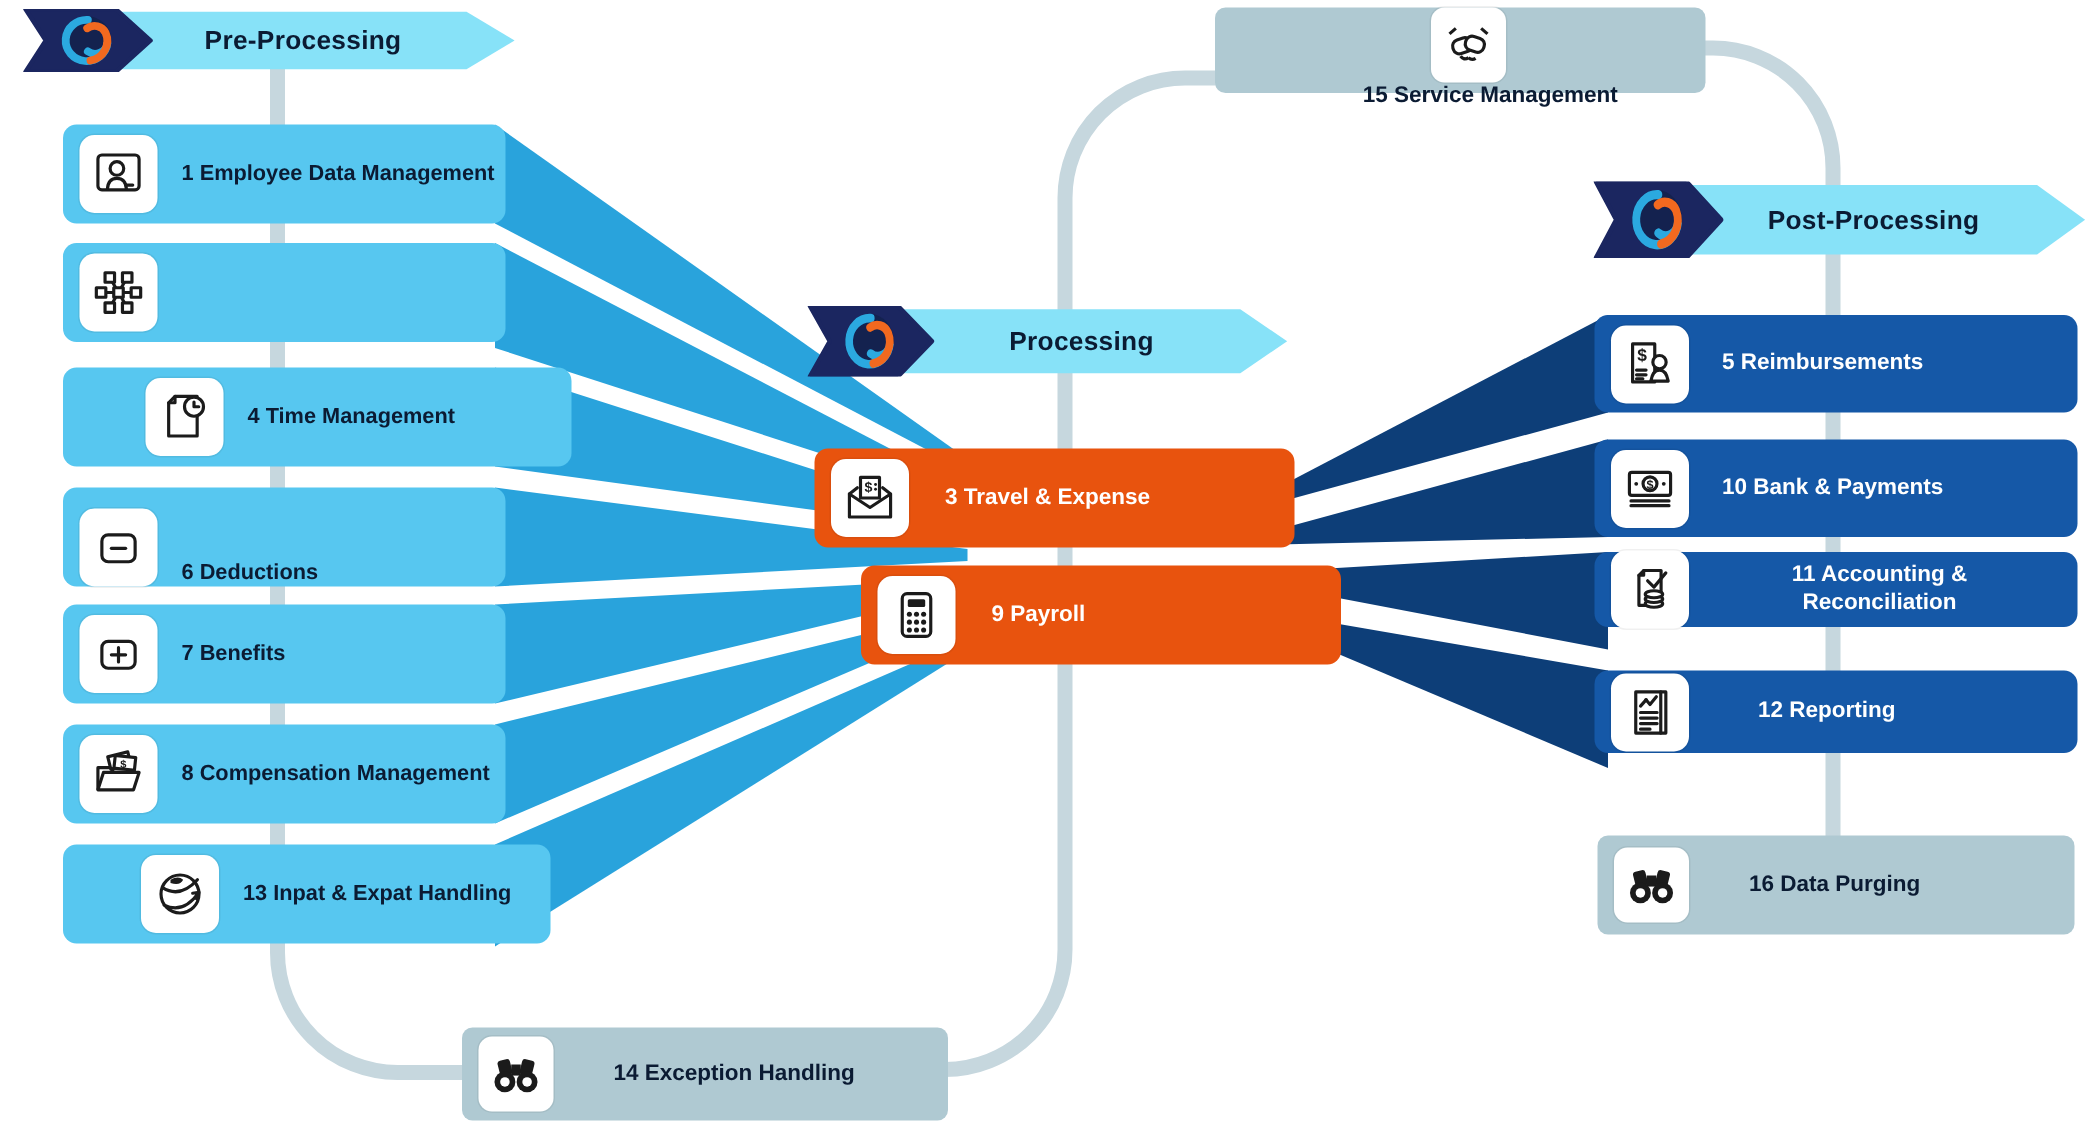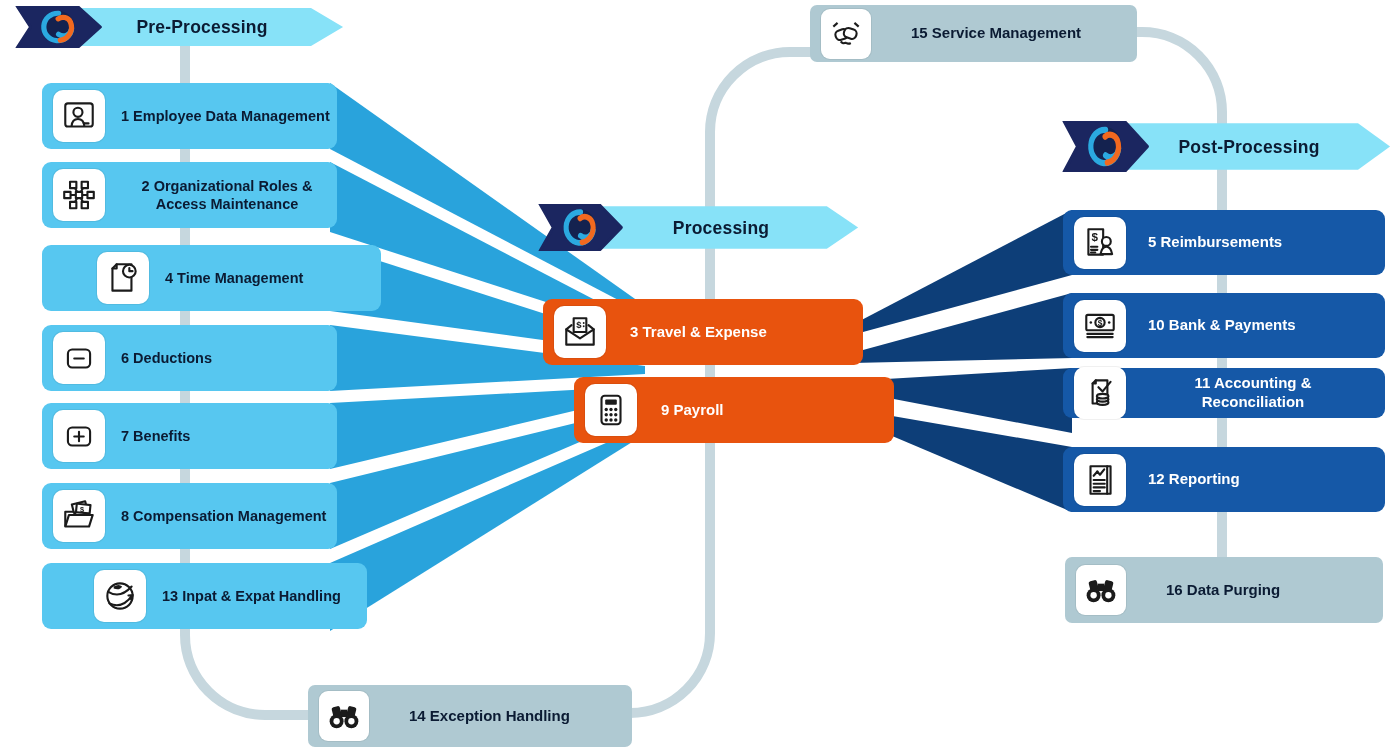--- a/index.html
+++ b/index.html
@@ -123,36 +123,35 @@
             <rect x="15" y="15" width="6" height="6"></rect>
             <rect x="26" y="15" width="6" height="6"></rect>
       <rect x="20.5" y="5.5" width="6" height="6"></rect>
             <rect x="9.5" y="5.5" width="6" height="6"></rect>
       <rect x="4" y="15" width="6" height="6"></rect>
             <rect x="9.5" y="24.5" width="6" height="6"></rect>
       <rect x="20.5" y="24.5" width="6" height="6"></rect>
           </g>
         </svg>
     </span>
-    <span class="label">2 Organizational Roles &amp; Access Maintenance</span>
   </div>
 
   <div class="box pre-box" style="left:42px;top:245px;width:295px;height:66px;padding-left:44px;">
     <span class="chip">
       <svg viewBox="0 0 36 36">
           <path class="icw" d="M12 5 H26 V30 H8 V9 Z"></path>
           <path class="ic" d="M12 5 V9 H8"></path>
       <circle class="icw" cx="24" cy="11.5" r="6"></circle>
           <path class="ic" d="M24 8.5 V11.5 H27"></path>
         </svg>
     </span>
     <span class="label">4 Time Management</span>
   </div>
 
-  <div class="box pre-box" style="left:42px;top:325px;width:295px;height:66px;">
+  <div class="box pre-box" style="left:42px;top:325px;width:295px;height:66px;align-items:flex-end;">
     <span class="chip">
       <svg viewBox="0 0 36 36">
           <rect class="icw" x="7.5" y="10" width="21" height="17" rx="4" stroke-width="2.4"></rect>
       <path class="ic" d="M13.5 18.5 H22.5" stroke-width="3"></path>
         </svg>
     </span>
     <span class="label">6 Deductions</span>
   </div>
 
   <div class="box pre-box" style="left:42px;top:403px;width:295px;height:66px;">
@@ -261,34 +260,34 @@
       <g class="icw">
             <ellipse cx="20.5" cy="27" rx="5.5" ry="2.2"></ellipse>
             <ellipse cx="20.5" cy="24" rx="5.5" ry="2.2"></ellipse>
       <ellipse cx="20.5" cy="21" rx="5.5" ry="2.2"></ellipse>
           </g>
         </svg>
     </span>
     <span class="label">11 Accounting &amp; Reconciliation</span>
   </div>
 
-  <div class="box post-box" style="left:1063px;top:447px;width:322px;height:65px;">
+  <div class="box post-box" style="left:1063px;top:447px;width:322px;height:55px;gap:24px;">
     <span class="chip">
       <svg viewBox="0 0 36 36">
           <rect class="icw" x="9" y="5" width="19" height="26"></rect>
       <path class="ic" d="M24.8 5 V31" stroke-width="1.6"></path>
       <path class="ic" d="M12 14 l3.5 -4 2.5 3 4 -5" stroke-width="1.8"></path>
           <circle class="icf" cx="15.5" cy="10" r="1.1"></circle>
       <path class="ic" d="M12 18 H22.5 M12 21.5 H22.5 M12 25 H22.5 M12 28.5 H18" stroke-width="1.8"></path>
         </svg>
     </span>
     <span class="label">12 Reporting</span>
   </div>
 
-  <div class="box aux-box" style="left:810px;top:5px;width:327px;height:57px;">
+  <div class="box aux-box" style="left:810px;top:5px;width:327px;height:57px;flex-direction:column;">
     <span class="chip">
       <svg viewBox="0 0 36 36">
           <g class="icw" stroke-width="2.2">
       <path d="M6 11 L10 7.5" fill="none"></path>
             <path d="M30 11 L26 7.5" fill="none"></path>
       <rect x="8" y="14" width="12" height="9" rx="4" transform="rotate(-18 14 18.5)"></rect>
       <rect x="16" y="13" width="12" height="9" rx="4" transform="rotate(18 22 17.5)"></rect>
       <path d="M13 25 q2 3 5 1 M18 26 q2 2 4.5 .5" fill="none"></path>
           </g>
         </svg>

